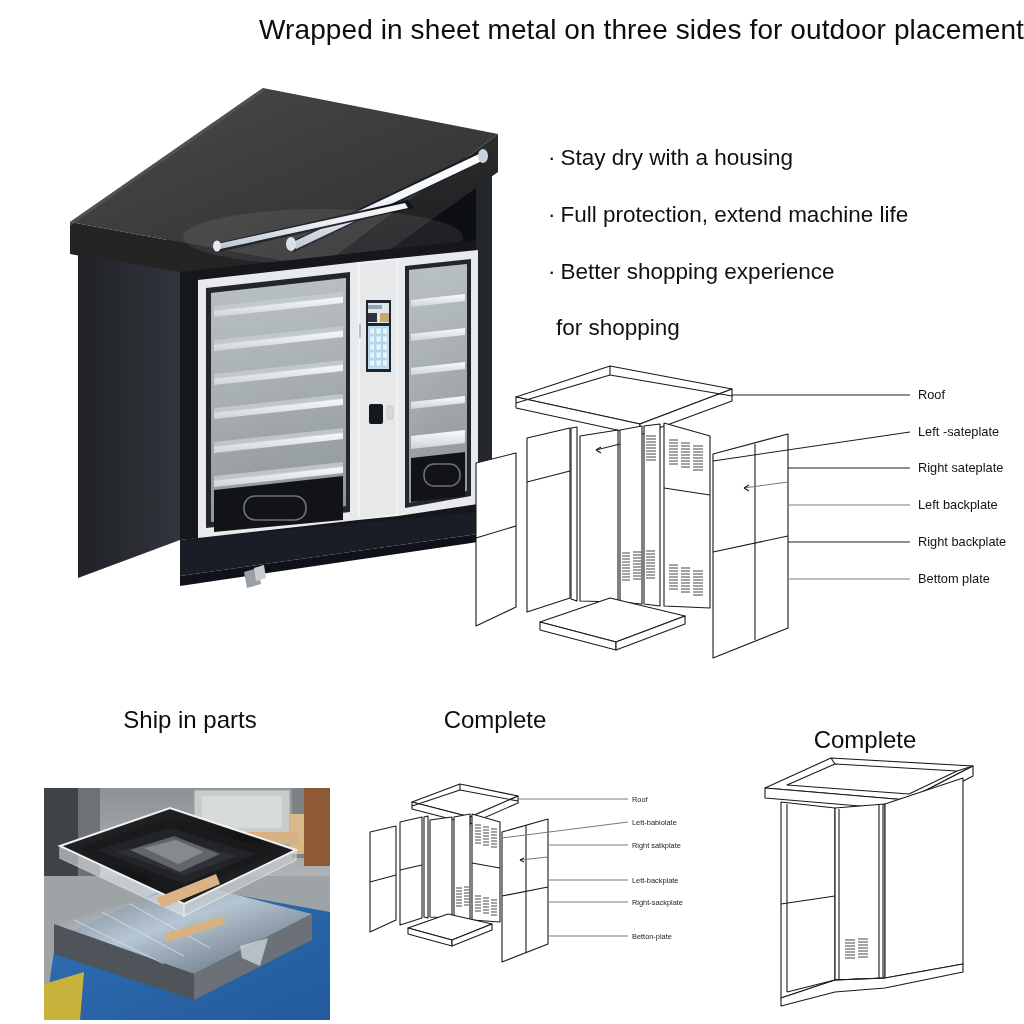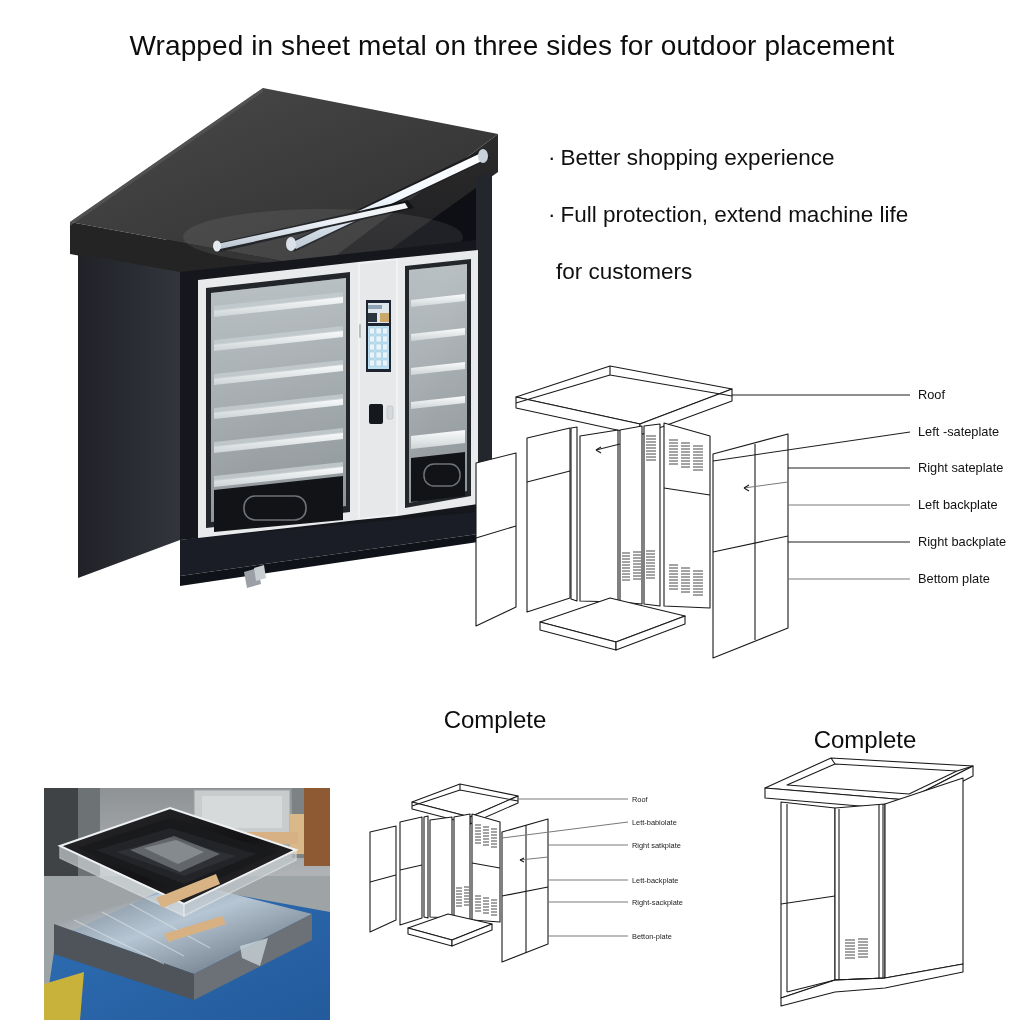--- a/index.html
+++ b/index.html
@@ -8,22 +8,22 @@
     background:#ffffff;
     font-family:"Liberation Sans", sans-serif;
     color:#111;
     overflow:hidden;
     position:relative;
   }
   .page{position:relative;width:1024px;height:1024px;}
 
   
   .title{
-    position:absolute;left:0;top:30px;width:1024px;
-    text-align:center;
+    position:absolute;left:0;top:14px;width:1024px;
+    text-align:right;
     font-size:28px;
     font-weight:400;
     letter-spacing:0.1px;
     color:#0d0d0d;
     font-family:"Liberation Sans", sans-serif;
   }
 
   
   .hero{position:absolute;left:58px;top:72px;width:470px;height:530px;}
   .hero svg{display:block;}
@@ -235,26 +235,29 @@
         <path d="M186,500 L200,496 L203,512 L189,516 Z"></path>
         <path d="M196,496 L206,493 L208,506 L198,509 Z" fill="#c9ced2"></path>
         <path d="M430,452 L442,449 L444,462 L432,465 Z"></path>
         <path d="M438,450 L448,447 L450,459 L440,462 Z" fill="#c9ced2"></path>
       </g>
     </svg>
   </div>
 
   <div class="bullets">
     <div class="bullet">
-      <span class="dot">·</span><span>Better shopping experience</span>
+      <span class="dot">·</span><span>Stay dry with a housing</span>
     </div>
     <div class="bullet">
       <span class="dot">·</span><span>Full protection, extend machine life</span>
     </div>
-    <div class="bullet cont">for customers</div>
+    <div class="bullet">
+      <span class="dot">·</span><span>Better shopping experience</span>
+    </div>
+    <div class="bullet cont">for shopping</div>
   </div>
 
   <div class="exploded-main">
     <svg width="560" height="330" viewBox="0 0 560 330" xmlns="http://www.w3.org/2000/svg">
 
       <g>
         <path class="pl" d="M46,39 L140,8 L262,31 L170,66 Z"></path>
         <path class="pl" d="M46,39 L170,66 L170,77 L46,50 Z"></path>
         <path class="pl" d="M170,66 L262,31 L262,43 L170,77 Z"></path>
         <path class="ln" d="M140,8 L140,17 L262,38"></path>
@@ -334,20 +337,21 @@
 
       <text class="lbl" x="448" y="41">Roof</text>
       <text class="lbl" x="448" y="78">Left -sateplate</text>
       <text class="lbl" x="448" y="114">Right sateplate</text>
       <text class="lbl" x="448" y="151">Left backplate</text>
       <text class="lbl" x="448" y="188">Right backplate</text>
       <text class="lbl" x="448" y="225">Bettom plate</text>
     </svg>
   </div>
 
+  <div class="row-head" id="head-ship">Ship in parts</div>
   <div class="row-head" id="head-assemble">Complete</div>
   <div class="row-head" id="head-complete">Complete</div>
 
   <div class="ship-photo">
     <svg width="286" height="232" viewBox="0 0 286 232" xmlns="http://www.w3.org/2000/svg">
       <defs>
         <linearGradient id="wallG" x1="0" y1="0" x2="0" y2="1">
           <stop offset="0%" stop-color="#8e9295"></stop>
             <stop offset="100%" stop-color="#b4b8ba"></stop>
         </linearGradient>

